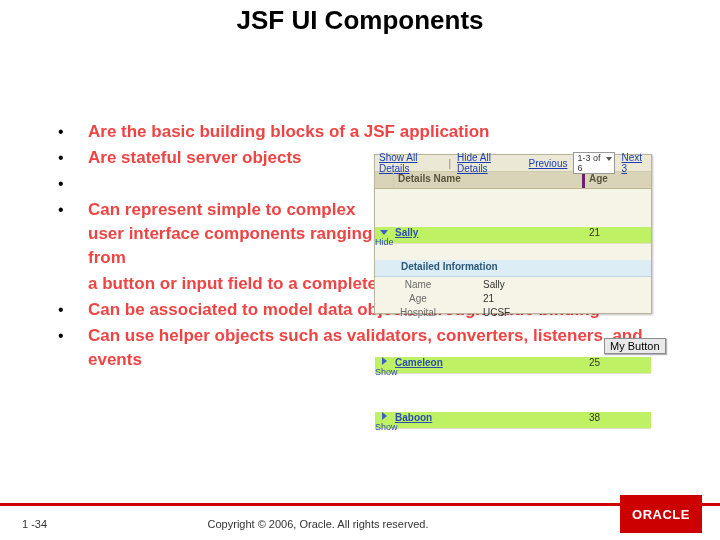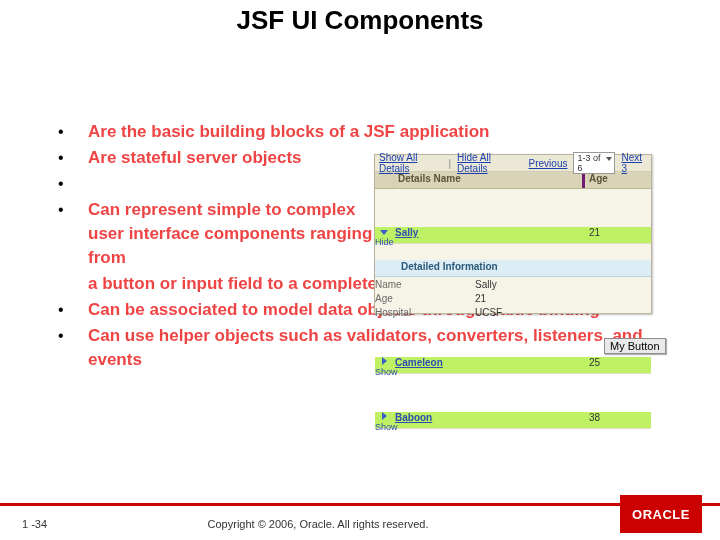--- a/index.html
+++ b/index.html
@@ -142,21 +142,21 @@
     padding: 1px 4px 1px 26px;
     border-bottom: 1px solid #bcd4e1;
     height: 14px;
     margin-top: 16px;
   }
   .panel .kv {
     display: flex;
     height: 14px;
     align-items: center;
   }
-  .panel .kv .k { width: 86px; text-align: left; padding-right: 14px; color: #6b6b6b; }
+  .panel .kv .k { width: 86px; text-align: center; padding-right: 22px; color: #6b6b6b; }
   .panel .kv .v { color: #333; }
 
   .mybtn {
     position: absolute;
     top: 318px;
     left: 604px;
     font-size: 11px;
     padding: 1px 5px;
     border: 1px solid #8d8d8d;
     background: #e9e9e9;

